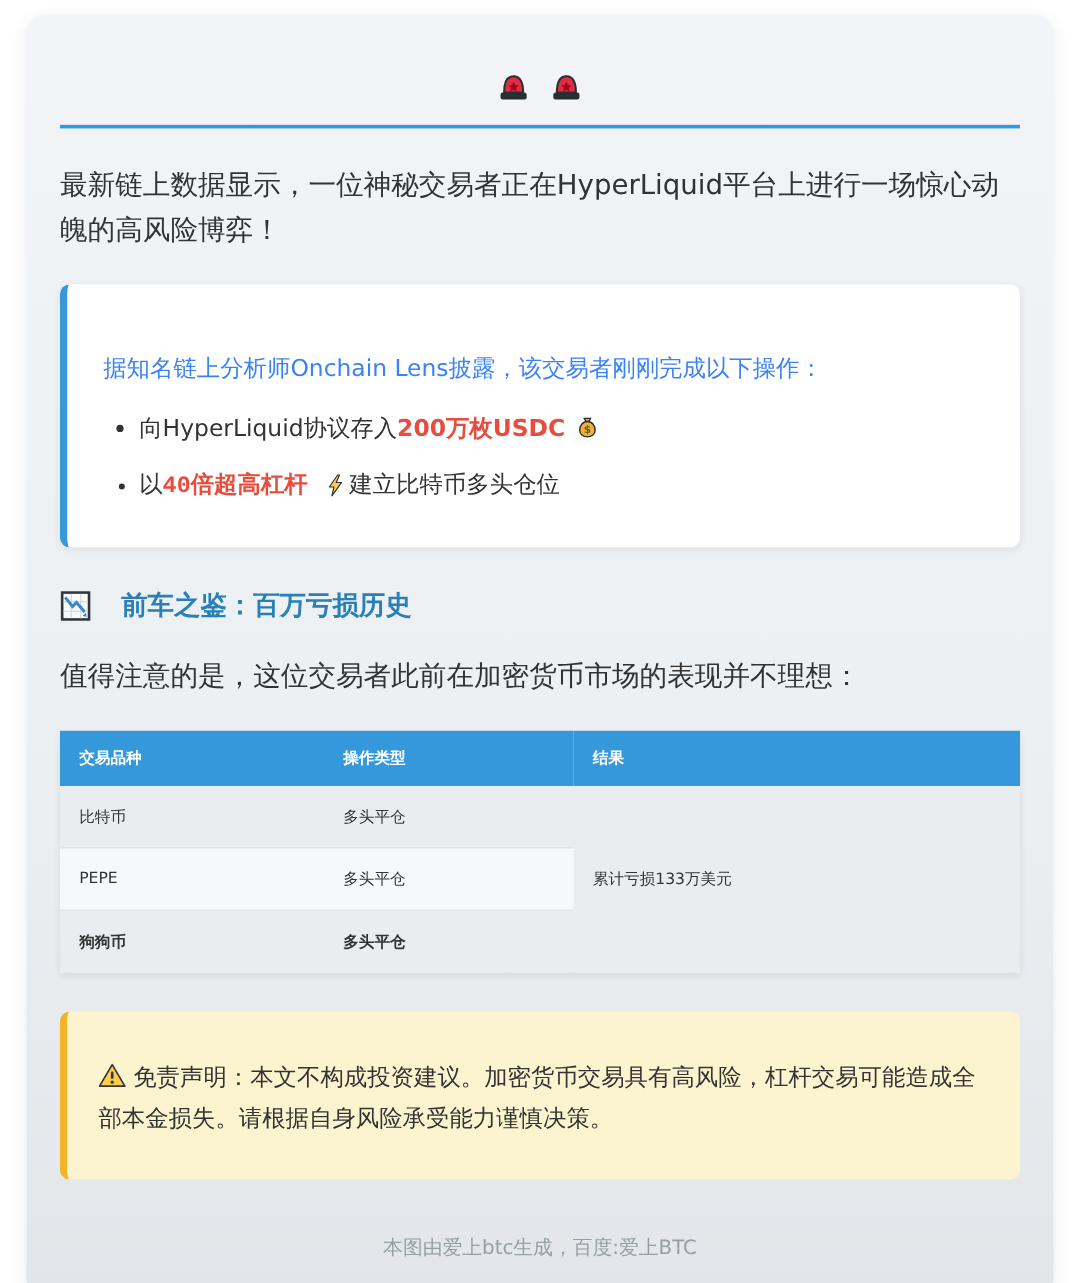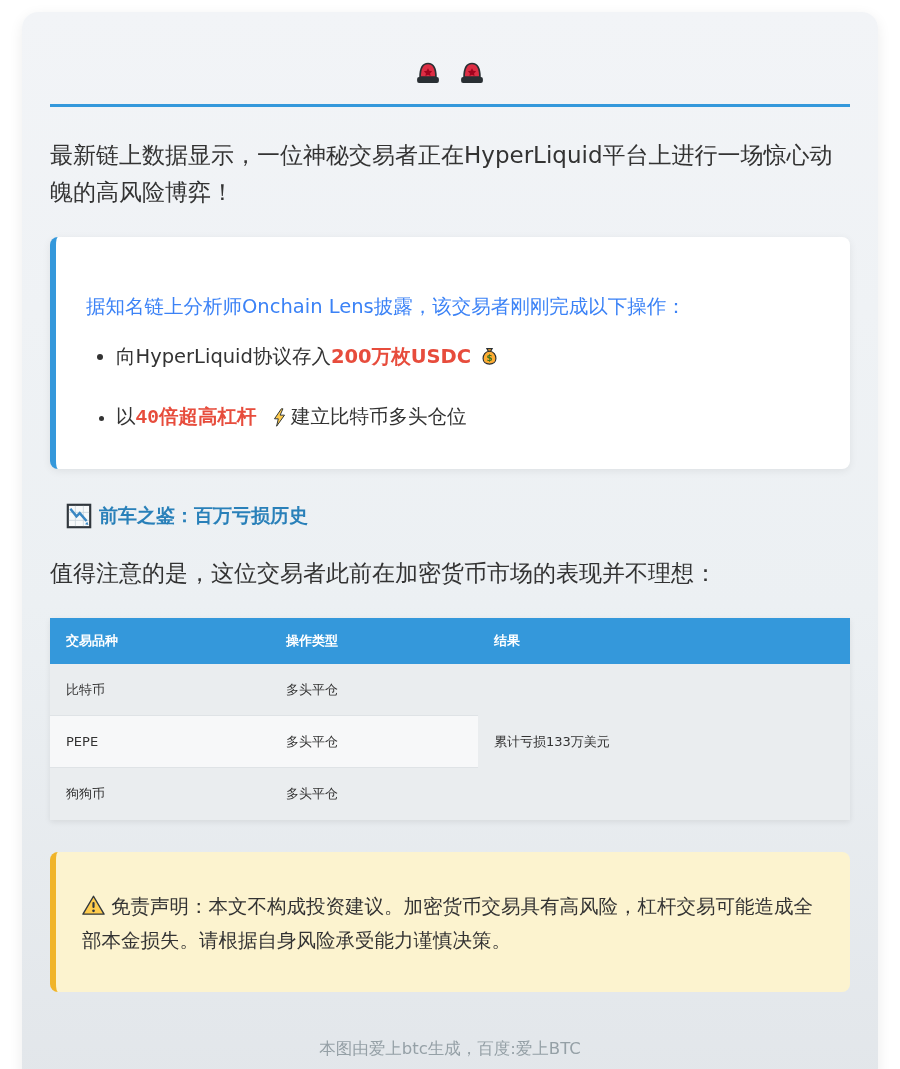--- a/index.html
+++ b/index.html
@@ -55,32 +55,32 @@
     margin-bottom: 22px;
     margin-top: 16px;
   }
   .callout ul {
     list-style: disc;
     padding-left: 30px;
   }
   .callout li {
     font-size: 19.5px;
     line-height: 1.55;
-    margin-bottom: 31px;
+    margin-bottom: 18px;
   }
   .callout li:last-child { margin-bottom: 4px; font-family: Liberation Mono, monospace; }
   .highlight-red { color: #e74c3c; font-weight: bold; }
   h2.section-heading {
     display: flex;
     align-items: center;
-    gap: 7px;
-    font-size: 19px;
+    gap: 25px;
+    font-size: 22px;
     font-weight: bold;
     color: #2980b9;
-    margin: 2px 16px 26px;
+    margin: 2px 0 26px;
   }
   table.loss-table {
     width: 100%;
     border-collapse: collapse;
     margin-bottom: 32px;
     box-shadow: 0 2px 6px rgba(0,0,0,0.08);
     font-size: 13px;
   }
   table.loss-table th {
     background: #3498db;
@@ -98,21 +98,21 @@
   table.loss-table col.c1 { width: 27.5%; }
   table.loss-table col.c2 { width: 26%; }
   table.loss-table col.c3 { width: 46.5%; }
   tr.row-gray td { background: #eaedef; }
   tr.row-light td { background: #f7f8f9; }
   td.merged-cell {
     background: #eaedef !important;
     vertical-align: middle;
   }
   table.loss-table tbody td.striped { border-bottom: 1px solid #dfe3e6; margin-top: 24px; }
-  table.loss-table tbody tr:last-child td.striped { border-bottom: none; }
+  table.loss-table tbody tr:last-child td.striped { border-bottom: none; font-weight: bold; }
   .warning-box {
     background: #fcf3cf;
     border-left: 6px solid #f0b429;
     border-radius: 8px;
     padding: 38px 26px 34px;
     margin-bottom: 34px;
   }
   .warning-box .warning-text {
     font-size: 19.5px;
     line-height: 1.75;

